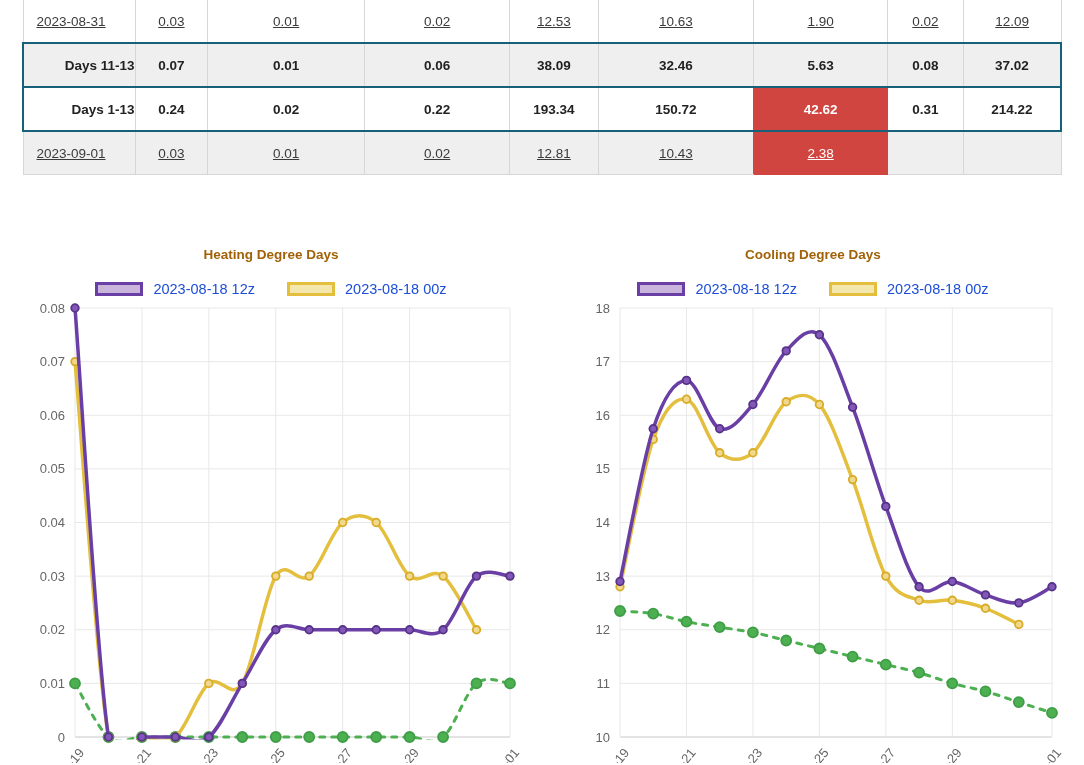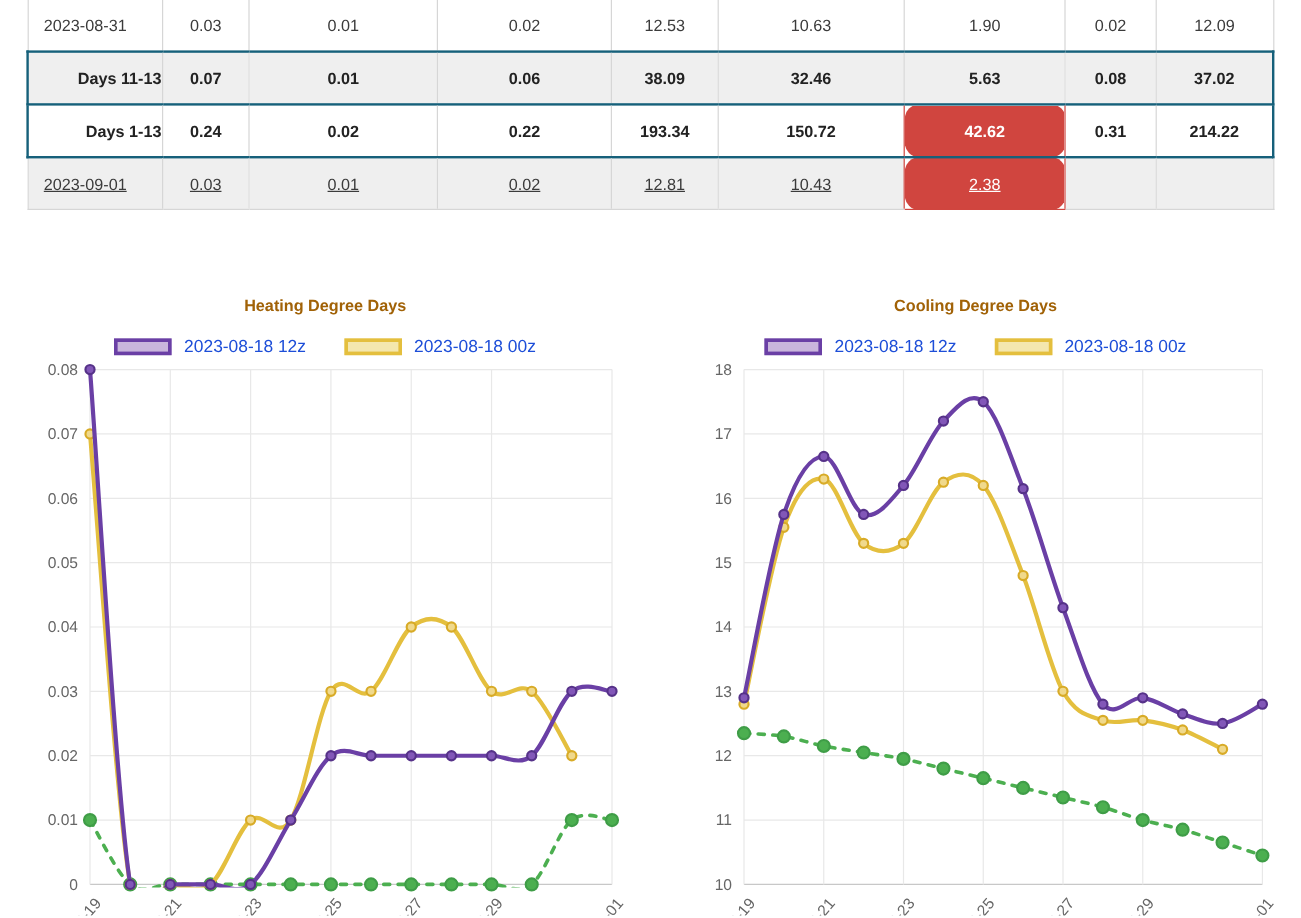--- a/index.html
+++ b/index.html
@@ -3,29 +3,29 @@
 <meta charset="utf-8">
 <style>
   html,body{margin:0;padding:0;background:#ffffff;width:1084px;height:765px;overflow:hidden;
             font-family:"Liberation Sans",sans-serif;}
   
   .table-wrap{margin-left:22px;width:1040px;}
   table{width:100%;border-collapse:collapse;table-layout:fixed;font-size:13.5px;color:#3b3b3b;}
   td{height:42px;padding:0;border-top:1px solid #d6d6d6;border-left:1px solid #d6d6d6;
      white-space:nowrap;overflow:hidden;}
   tr td:last-child{border-right:1px solid #d6d6d6;}
-  tr:first-child td{border-top:none;}
+  tr:first-child td{border-top:none;text-decoration:underline;}
   tr:last-child td{border-bottom:1px solid #d6d6d6;text-decoration:underline;}
   tr.stripe td{background:#efefef;}
   tr.hl td{border-top:2px solid #16607a;border-bottom:2px solid #16607a;font-weight:bold;color:#222;}
   tr.hl td:first-child{border-left:2px solid #16607a;text-align:right;}
   tr.hl td:last-child{border-right:2px solid #16607a;}
   td.num{text-align:center;}
   td.label{padding-left:13px;}
-  td.red{background:#d0453f !important;color:#fff !important;border-left-color:#d0453f;border-radius:12px;}
+  td.red{background:#d0453f !important;color:#fff !important;border-left-color:#d0453f;}
   td.after-red{border-left-color:#d0453f;margin-left:20px;}
   tr:last-child td.red{border-bottom-color:#d0453f;}
   
   .charts-row{display:flex;margin-top:64px;}
   .chart{width:542px;}
   .chart-title{text-align:center;font-weight:bold;font-size:13.5px;color:#a16207;padding-top:8px;height:17px;}
   .legend{display:flex;justify-content:center;align-items:center;gap:32px;margin-top:15px;height:20px;}
   .leg-item{display:flex;align-items:center;cursor:pointer;}
   .swatch{display:inline-block;width:42px;height:8px;border:3px solid;margin-right:10px;}
   .leg-label{font-size:14.5px;color:#1d4ed8;}

